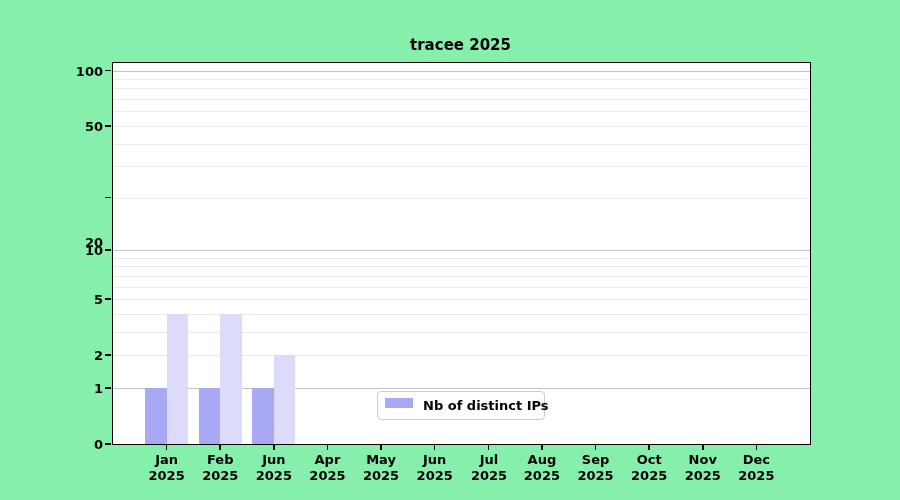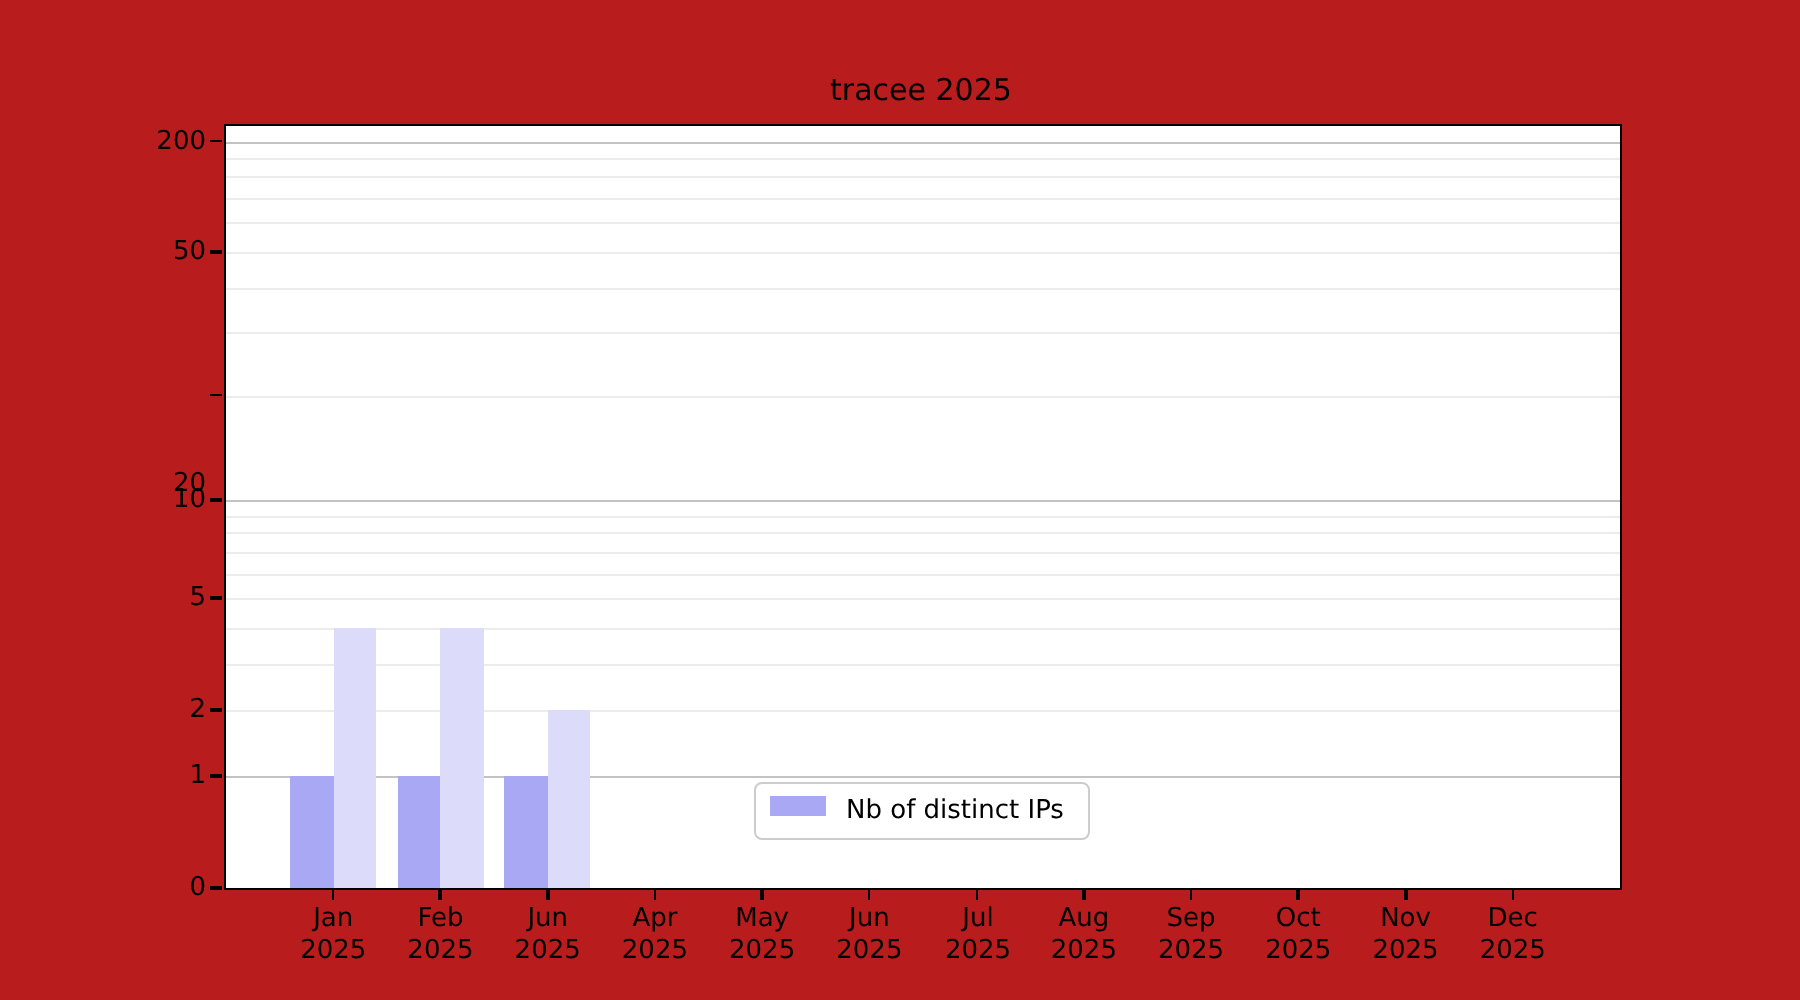--- a/index.html
+++ b/index.html
@@ -11,21 +11,22 @@
     width: 900px;
     height: 500px;
     position: relative;
     overflow: hidden;
     font-family: "DejaVu Sans", sans-serif;
     color: #000;
   }
   #figure {
     position: absolute;
     inset: 0;
-    background: #b91c1c;
+    background: #86efac;
+    font-weight: bold;
   }
   #chart-title {
     position: absolute;
     left: 112px;
     top: 36px;
     width: 697px;
     text-align: center;
     font-size: 15px;
     color: #000;
   }
@@ -132,21 +133,21 @@
       <div class="gridline" style="top: 80.5728px; background: rgb(236, 236, 236);"></div>
       <div class="gridline" style="top: 62.9161px; background: rgb(236, 236, 236);"></div>
       <div class="gridline" style="top: 48.4312px; background: rgb(236, 236, 236);"></div>
       <div class="gridline" style="top: 36.1501px; background: rgb(236, 236, 236);"></div>
       <div class="gridline" style="top: 25.49px; background: rgb(236, 236, 236);"></div>
       <div class="gridline" style="top: 16.0724px; background: rgb(236, 236, 236);"></div>
       <div class="gridline" style="top: 324.925px; background: rgb(195, 195, 195);"></div>
       <div class="gridline" style="top: 187.011px; background: rgb(195, 195, 195);"></div>
       <div class="gridline" style="top: 7.63772px; background: rgb(195, 195, 195);"></div>
       <div class="ytick" style="top: 6.88772px;"></div>
-      <div class="yticklabel" style="top: 7.63772px;">200</div>
+      <div class="yticklabel" style="top: 7.63772px;">100</div>
       <div class="ytick" style="top: 62.1661px;"></div>
       <div class="yticklabel" style="top: 62.9161px;">50</div>
       <div class="ytick" style="top: 133.949px;"></div>
       <div class="yticklabel" style="top: 134.699px; margin-top: 44px;">20</div>
       <div class="ytick" style="top: 186.261px;"></div>
       <div class="yticklabel" style="top: 187.011px;">10</div>
       <div class="ytick" style="top: 235.297px;"></div>
       <div class="yticklabel" style="top: 236.047px;">5</div>
       <div class="ytick" style="top: 291.372px;"></div>
       <div class="yticklabel" style="top: 292.122px;">2</div>

